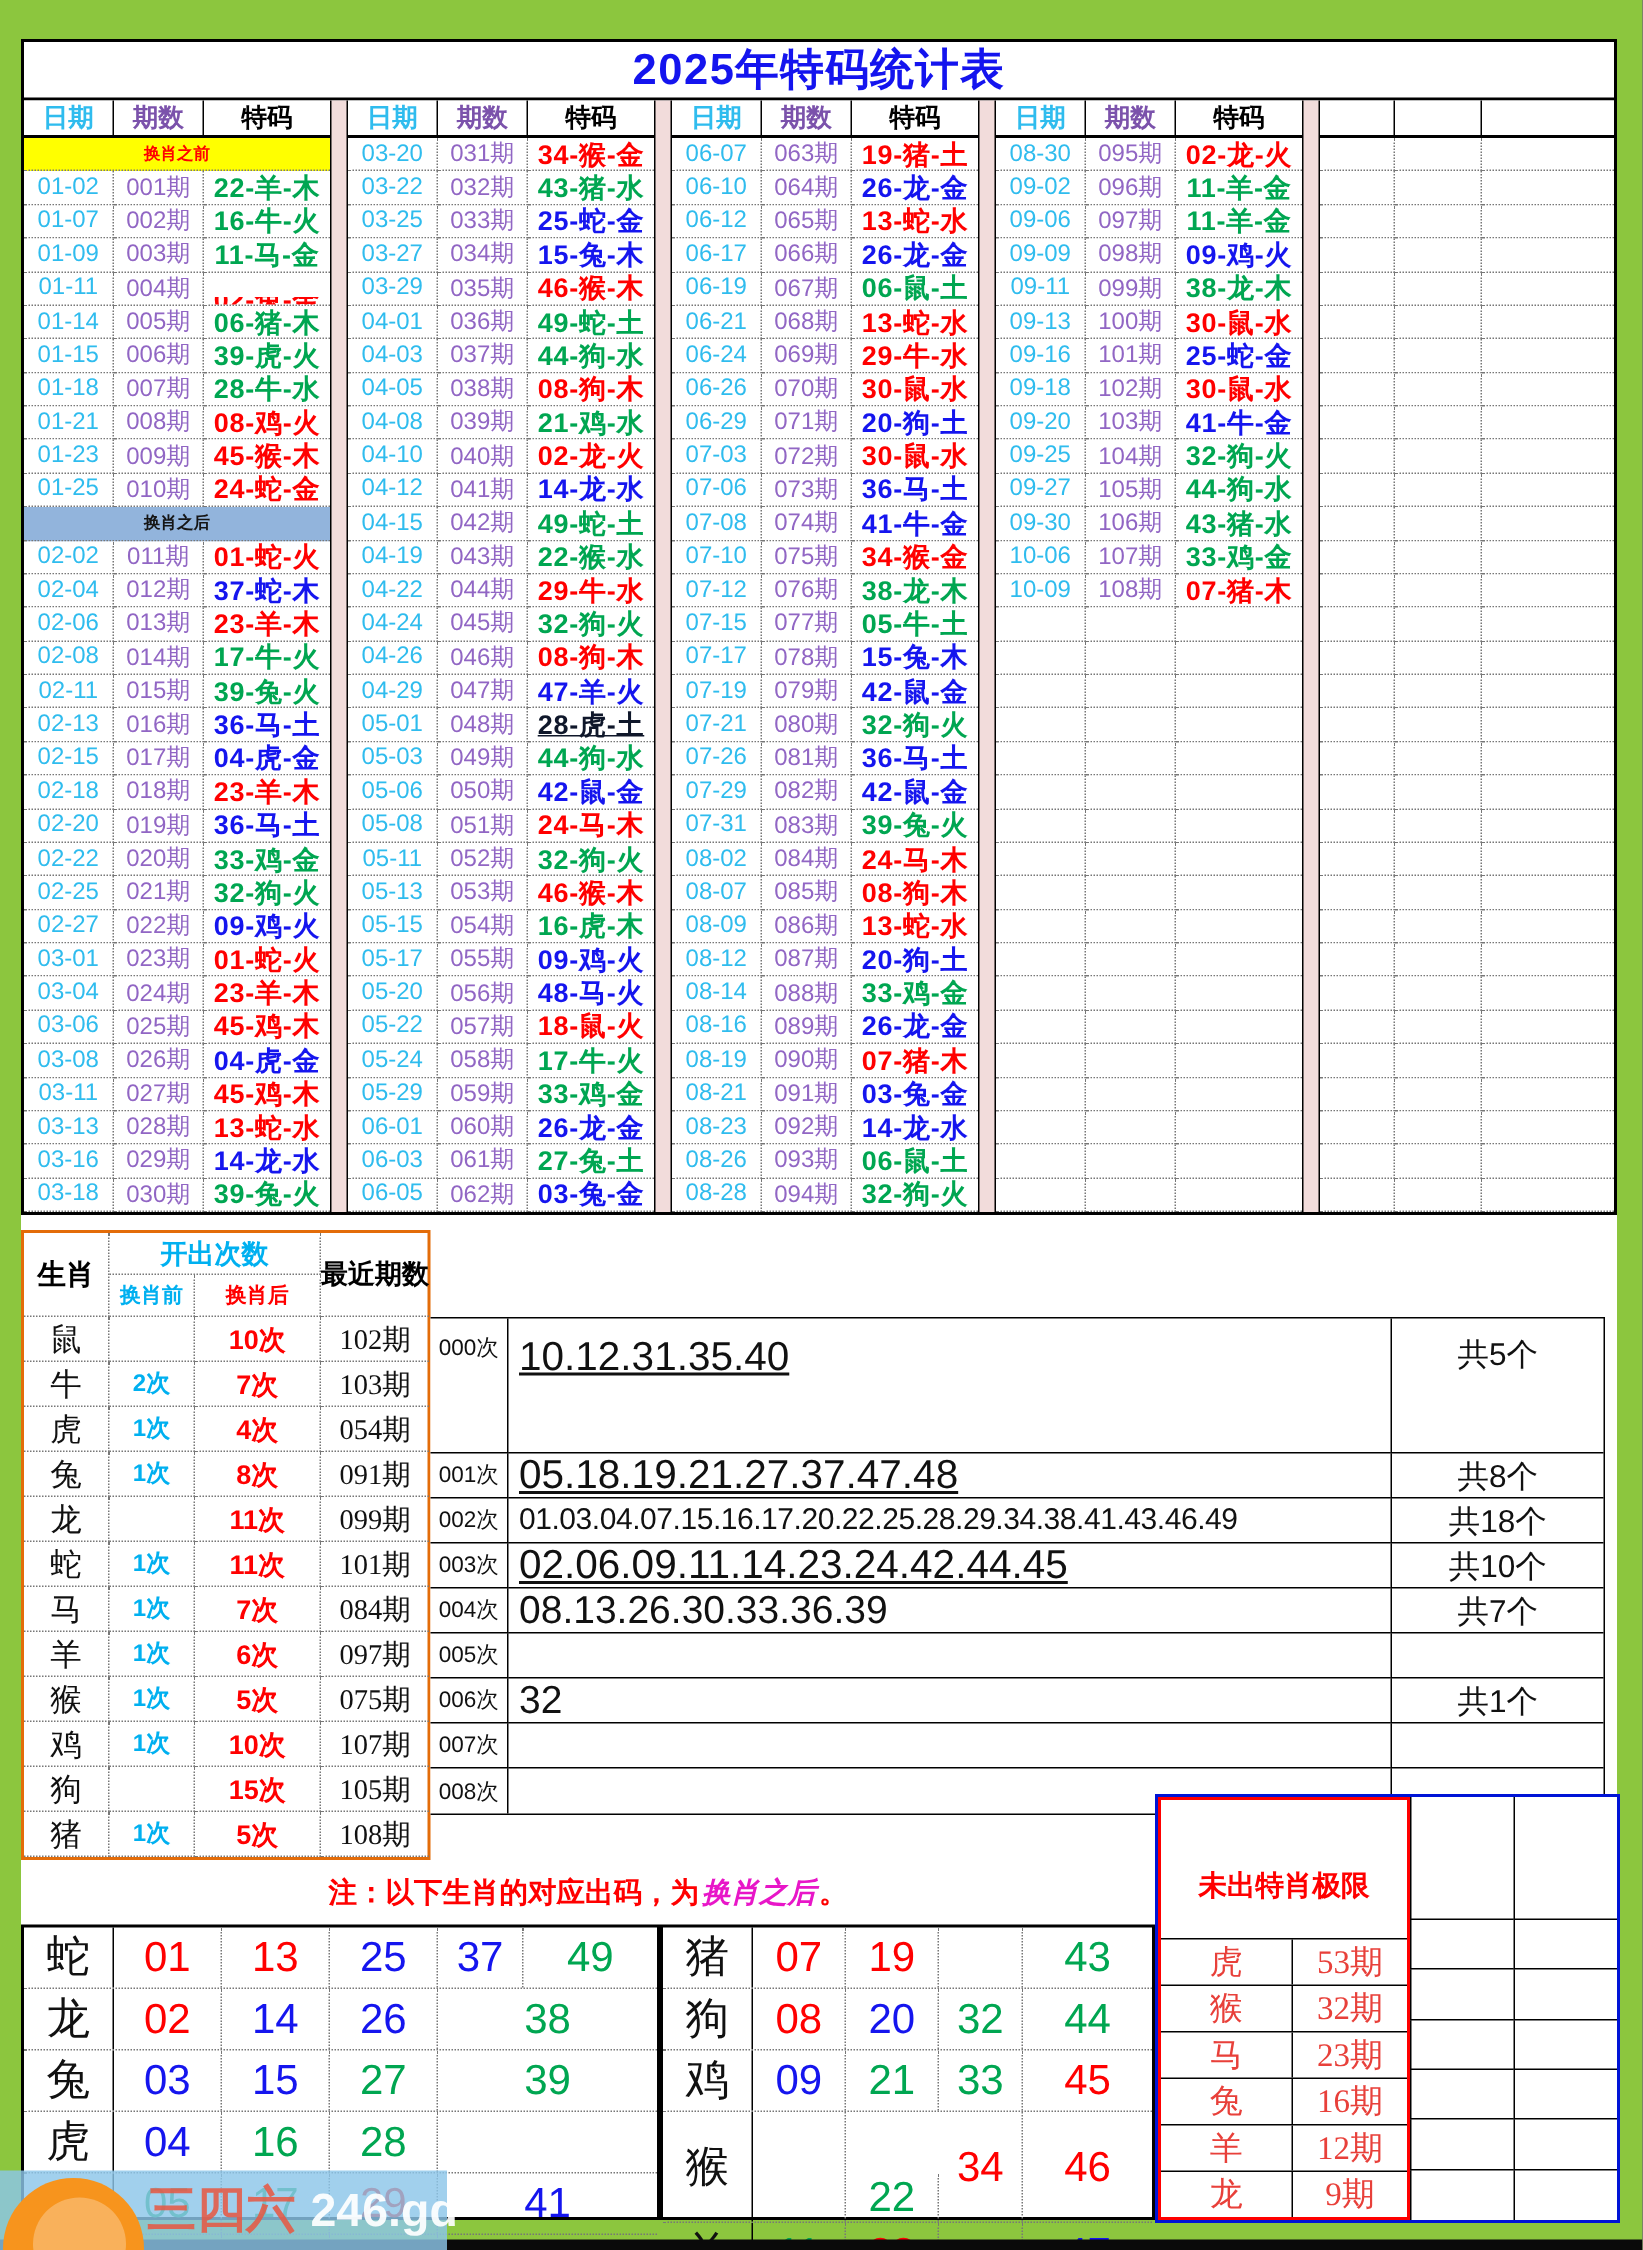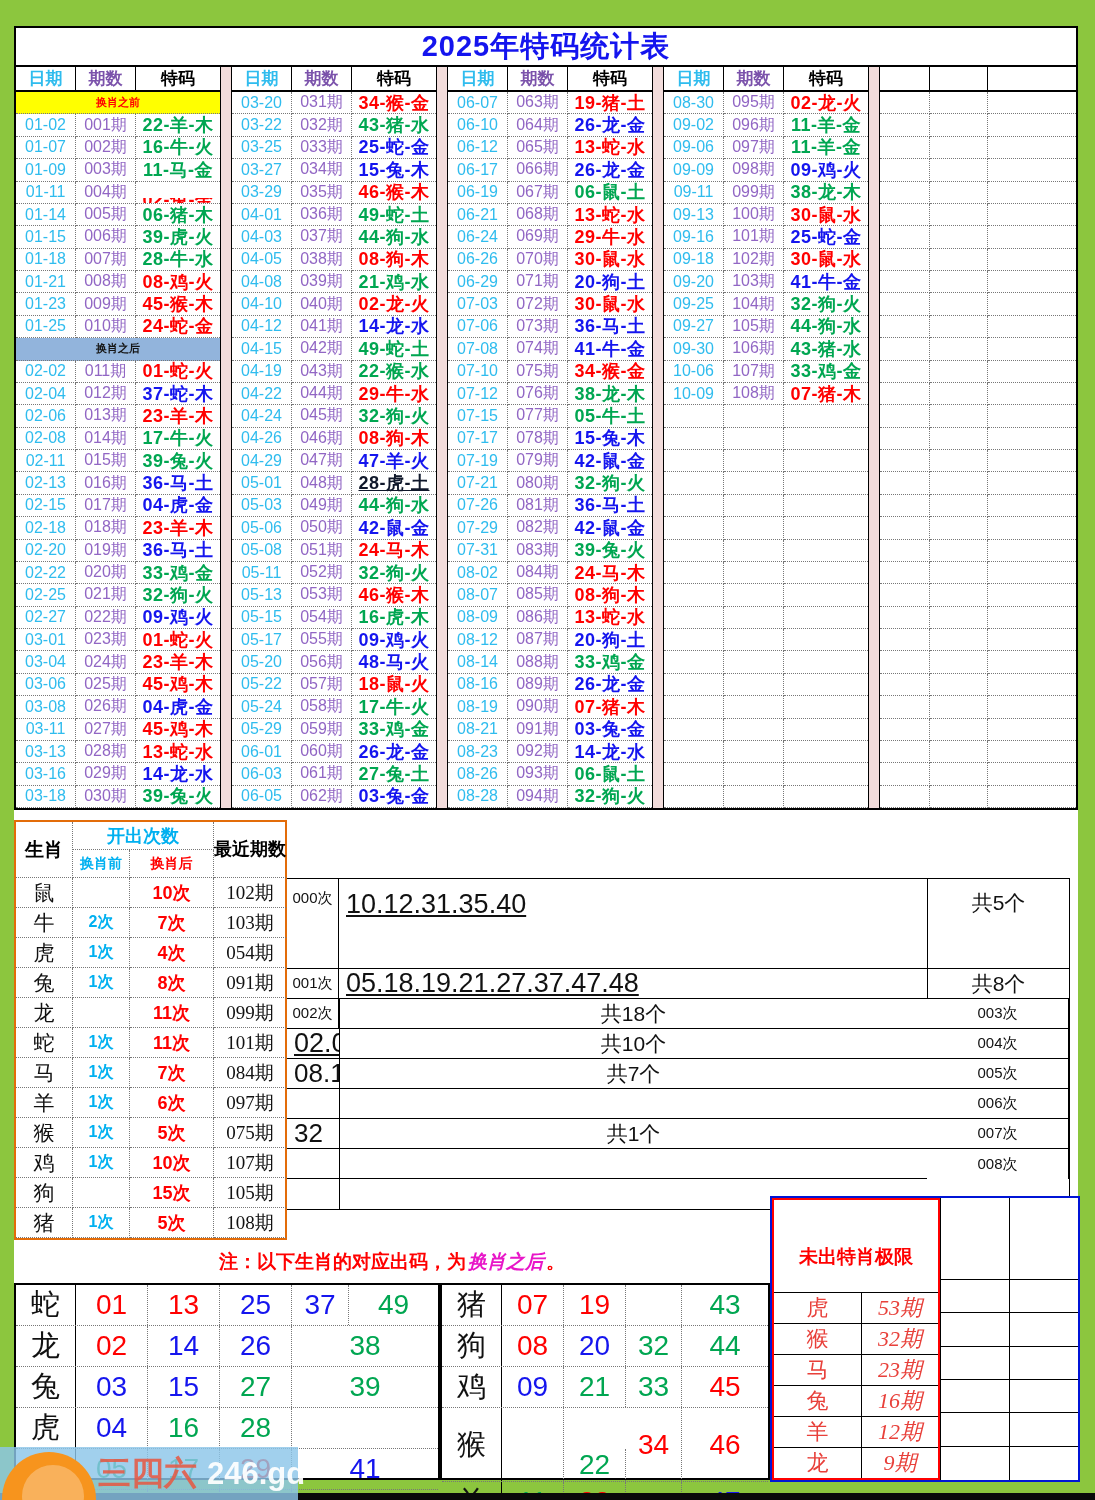--- a/index.html
+++ b/index.html
@@ -60,21 +60,21 @@
   .mc{display:flex;align-items:center;justify-content:center;border-right:1px dotted #777;box-sizing:border-box;font-size:28px;white-space:nowrap;}
   .mc.zod{font-size:29px;color:#111;border-right:1px solid #000;}
   .mc.merge{border-right:none;}
   
   .limit-box{position:absolute;left:770px;top:1196px;width:310px;height:286px;border:2px solid #0014D6;box-sizing:border-box;background:#fff;}
   .red-box{position:absolute;left:0;top:0;width:168px;height:100%;border:2px solid #FF0000;box-sizing:border-box;display:flex;flex-direction:column;}
   .red-title{height:82px;display:flex;align-items:center;justify-content:center;color:#FF0000;font-weight:bold;font-size:19px;border-bottom:1px solid #000;box-sizing:border-box;margin-top:21px;}
   .red-row{flex:1;display:flex;border-bottom:1px solid #000;box-sizing:border-box;}
   .red-row.lastrow{border-bottom:none;}
   .red-row .z{width:88px;display:flex;align-items:center;justify-content:center;color:#E8403A;font-size:22px;border-right:1px solid #000;box-sizing:border-box;}
-  .red-row .p{flex:1;display:flex;align-items:center;justify-content:center;color:#E8403A;font-size:22px;font-family:"Liberation Serif","DejaVu Serif",serif;font-style:italic;}
+  .red-row .p{flex:1;display:flex;align-items:center;justify-content:center;color:#E8403A;font-size:22px;font-family:"Liberation Serif","DejaVu Serif",serif;}
   .limit-grid{position:absolute;left:168px;top:0;right:0;bottom:0;display:grid;grid-template-columns:1fr 1fr;grid-template-rows:82px repeat(6,1fr);}
   .lg{border-left:1px solid #000;border-bottom:1px solid #000;box-sizing:border-box;}
   .lg.lastrow{border-bottom:none;}
   
   .watermark{position:absolute;left:0;top:1447px;width:298px;height:53px;background:rgba(140,198,233,0.82);z-index:6;display:flex;align-items:center;}
   .wm-circle{position:absolute;left:2px;top:5px;width:94px;height:94px;border-radius:50%;background:#F7941D;}
   .wm-circle::after{content:"";position:absolute;left:20px;top:13px;width:62px;height:62px;border-radius:50%;background:rgba(255,255,255,0.28);}
   .wm-text{margin-left:98px;font-weight:bold;white-space:nowrap;}
   .wm-brand{font-size:33px;color:rgba(232,86,64,0.85);}
   .wm-domain{font-size:31px;color:rgba(255,255,255,0.92);margin-left:10px;}
@@ -655,20 +655,21 @@
       <div class="sl sl-per last">108期</div>
     </div>
   <div class="stats-right">
       <div class="sr lab top">000次</div>
       <div class="sr num bignum top">10.12.31.35.40</div>
       <div class="sr cnt top">共5个</div>
       <div class="sr lab">001次</div>
       <div class="sr num bignum">05.18.19.21.27.37.47.48</div>
       <div class="sr cnt">共8个</div>
       <div class="sr lab">002次</div>
+      <div class="sr num smallnum">01.03.04.07.15.16.17.20.22.25.28.29.34.38.41.43.46.49</div>
       <div class="sr cnt">共18个</div>
       <div class="sr lab">003次</div>
       <div class="sr num bignum">02.06.09.11.14.23.24.42.44.45</div>
       <div class="sr cnt">共10个</div>
       <div class="sr lab">004次</div>
       <div class="sr num midnum">08.13.26.30.33.36.39</div>
       <div class="sr cnt">共7个</div>
       <div class="sr lab">005次</div>
       <div class="sr num midnum"></div>
       <div class="sr cnt"></div>

